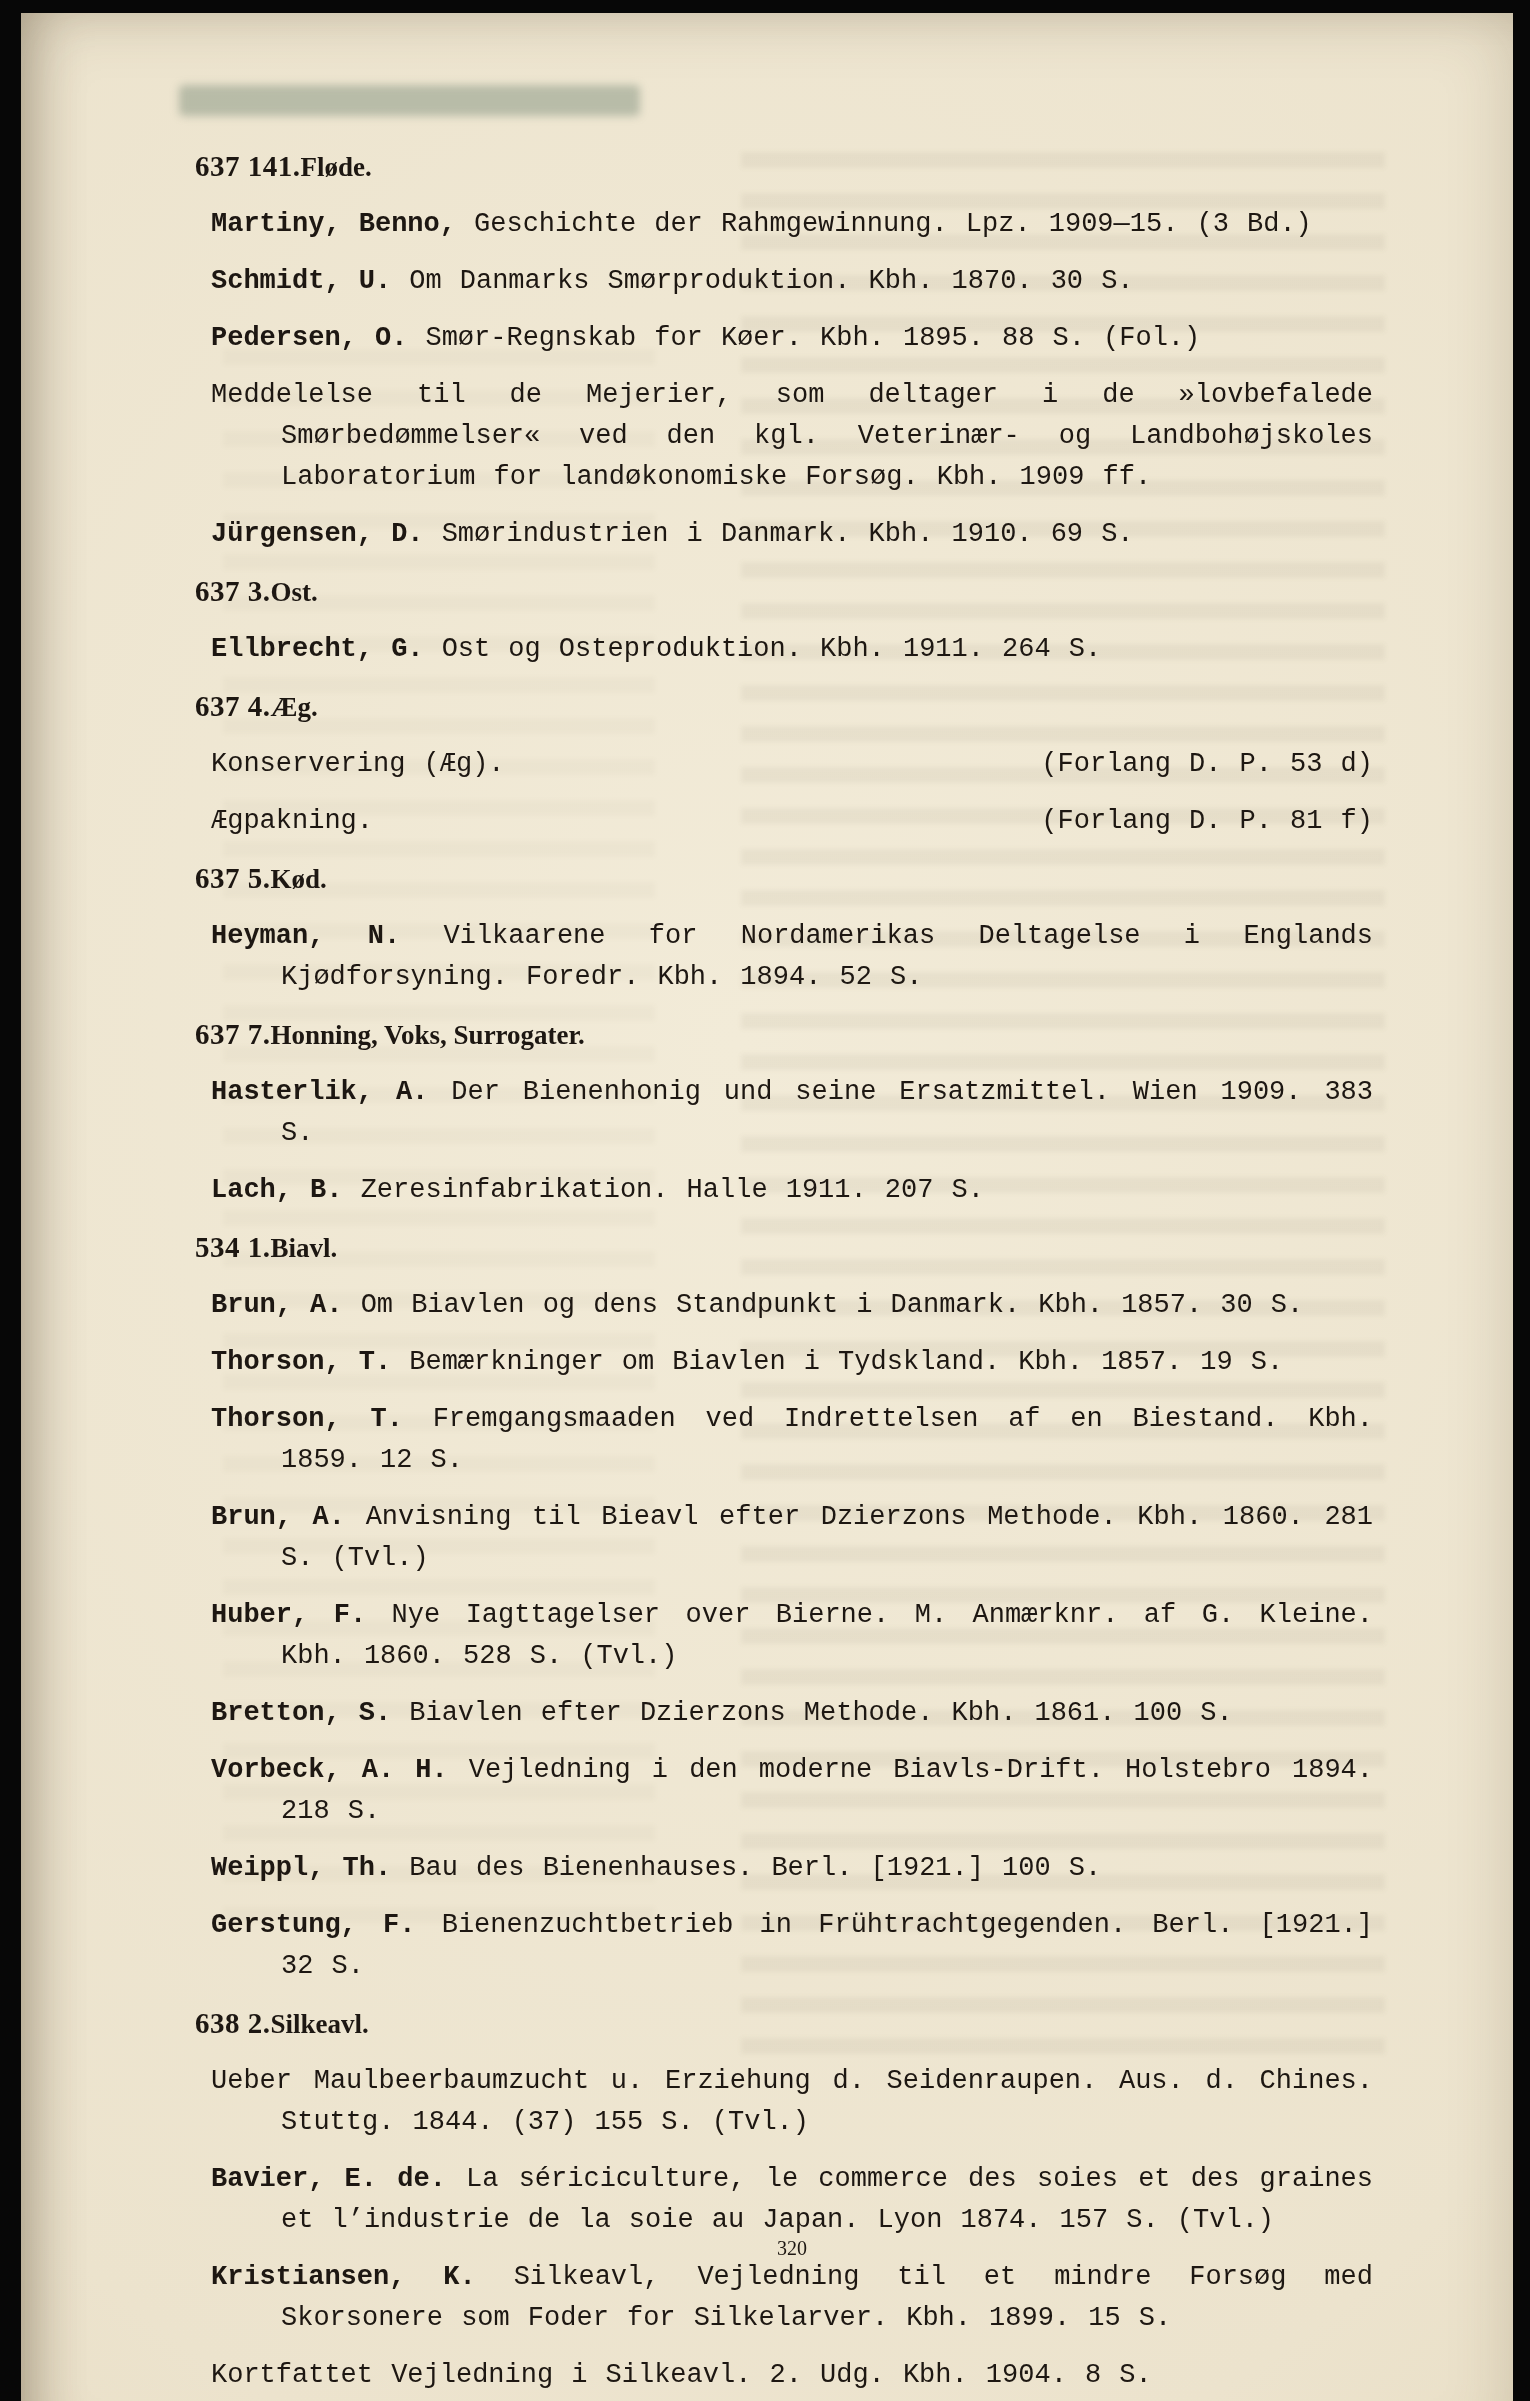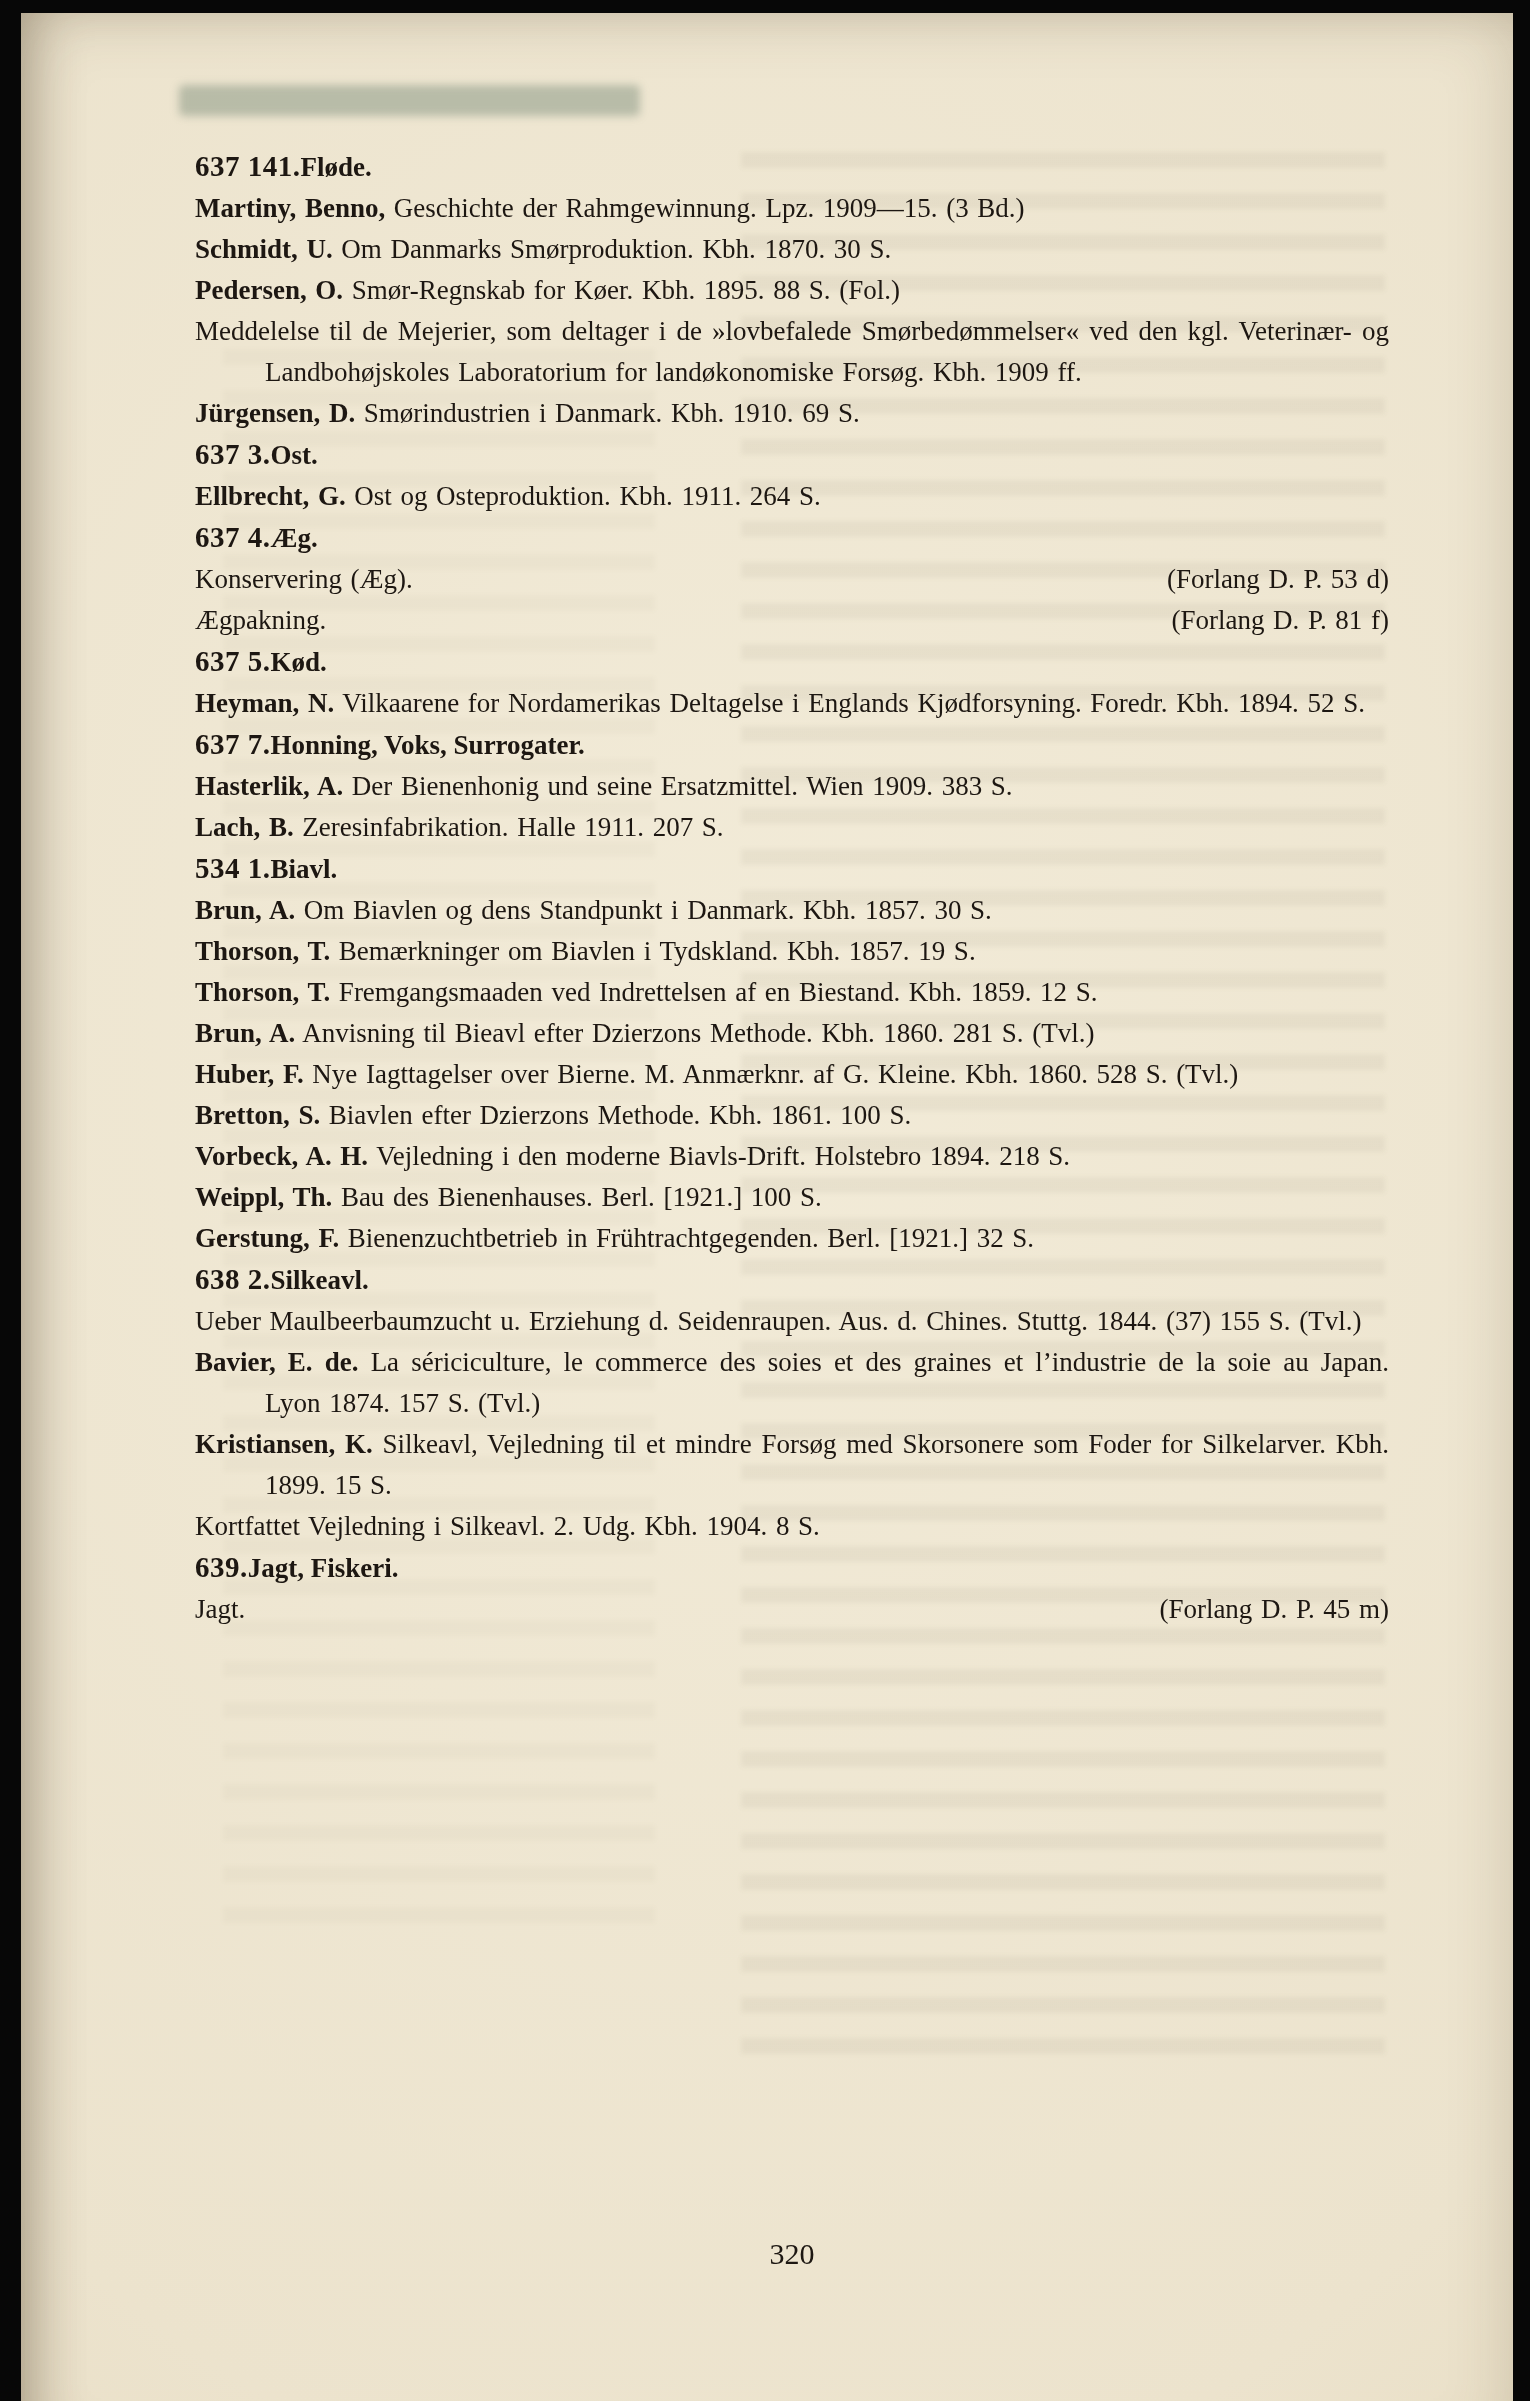--- a/index.html
+++ b/index.html
@@ -39,32 +39,33 @@
     color:var(--ink);
     font-size:27px;line-height:41px;
   }
   .section-header{
     display:flex;justify-content:flex-start;align-items:baseline;
     font-weight:700;
   }
   .section-header .code{font-size:29px;letter-spacing:0.5px;}
   .section-header .heading{font-size:27px;}
   .entry{
-    margin:0;text-align:justify;
+    margin:16px;text-align:justify;
     padding-left:70px;text-indent:-70px;
     word-spacing:1.9px;
+    font-family:Liberation Mono, monospace;
   }
   .entry strong{font-weight:700;}
   .entry.row{
     display:flex;justify-content:space-between;
     padding-left:0;text-indent:0;text-align:left;
   }
   .page-number{
     position:absolute;top:2224px;left:174px;width:1194px;
-    text-align:center;color:var(--ink);font-size:30px;
+    text-align:center;color:var(--ink);font-size:20px;
   }
 </style>
 </head>
 <body>
 
 <div class="scan">
   <div class="paper">
     <div class="bleed-stamp"></div>
     <div class="bleed-lines"></div>
     <div class="bleed-lines left"></div>

